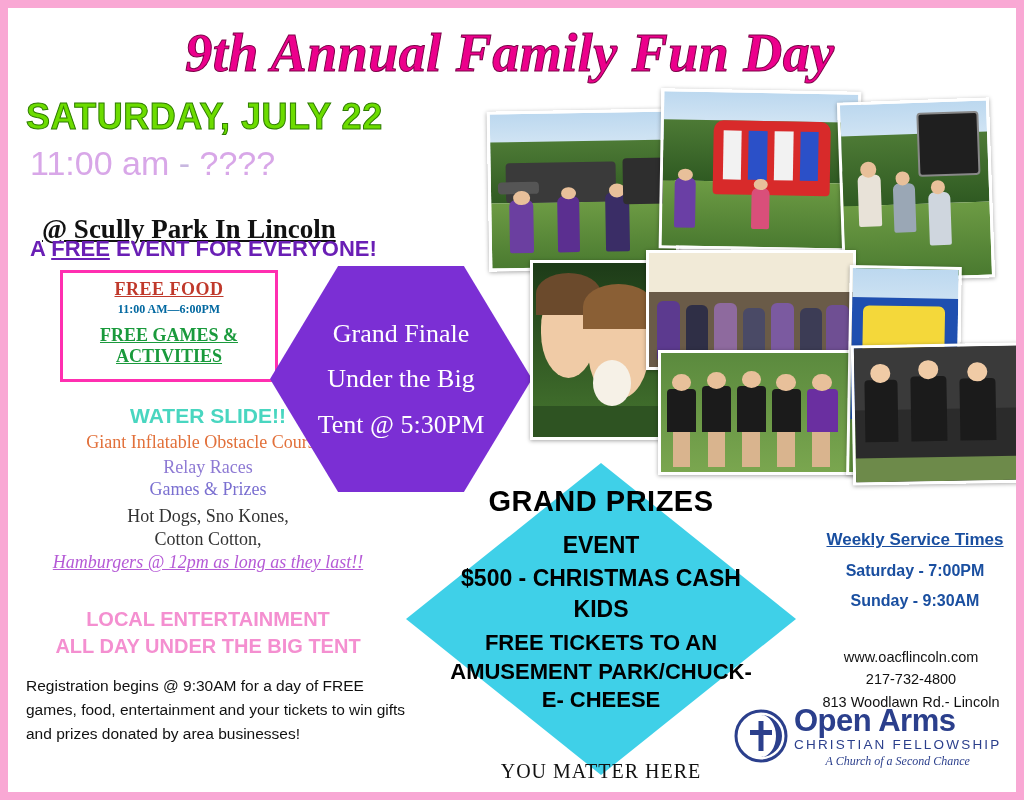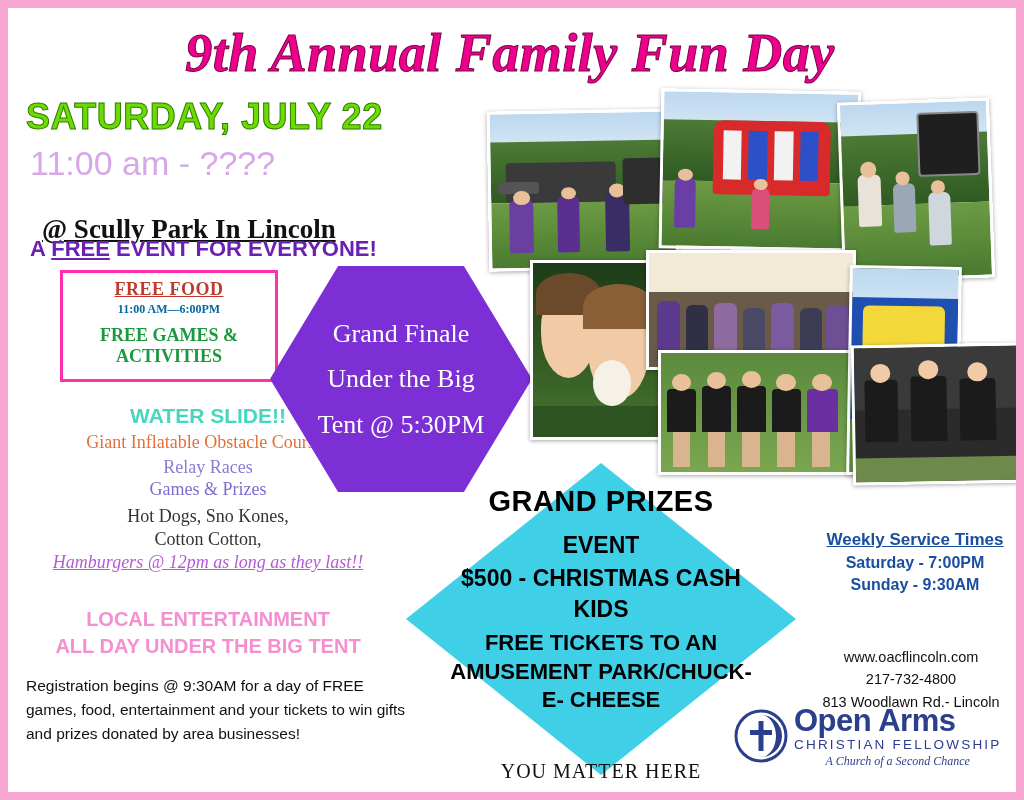--- a/index.html
+++ b/index.html
@@ -109,20 +109,21 @@
     font-weight: bold;
     font-size: 12px;
     color: #0369a1;
     margin-top: 2px;
   }
   .foodbox .fg {
     font-family: "Liberation Serif", serif;
     font-weight: bold;
     font-size: 18px;
     color: #1a9a3c;
+    text-decoration: underline;
     margin-top: 8px;
     line-height: 1.15;
   }
 
   
   .act {
     position: absolute;
     text-align: center;
     width: 400px;
     left: 0;
@@ -229,21 +230,21 @@
   .service-times .st-head {
     font-size: 17px;
     font-weight: bold;
     color: #1a4fa0;
     text-decoration: underline;
   }
   .service-times .st-line {
     font-size: 16px;
     font-weight: bold;
     color: #1a4fa0;
-    margin-top: 4px;
+    margin-top: 12px;
   }
   .contact {
     position: absolute;
     left: 790px;
     top: 638px;
     width: 226px;
     text-align: center;
     font-family: "Liberation Sans", sans-serif;
     font-size: 14.5px;
     color: #111;

